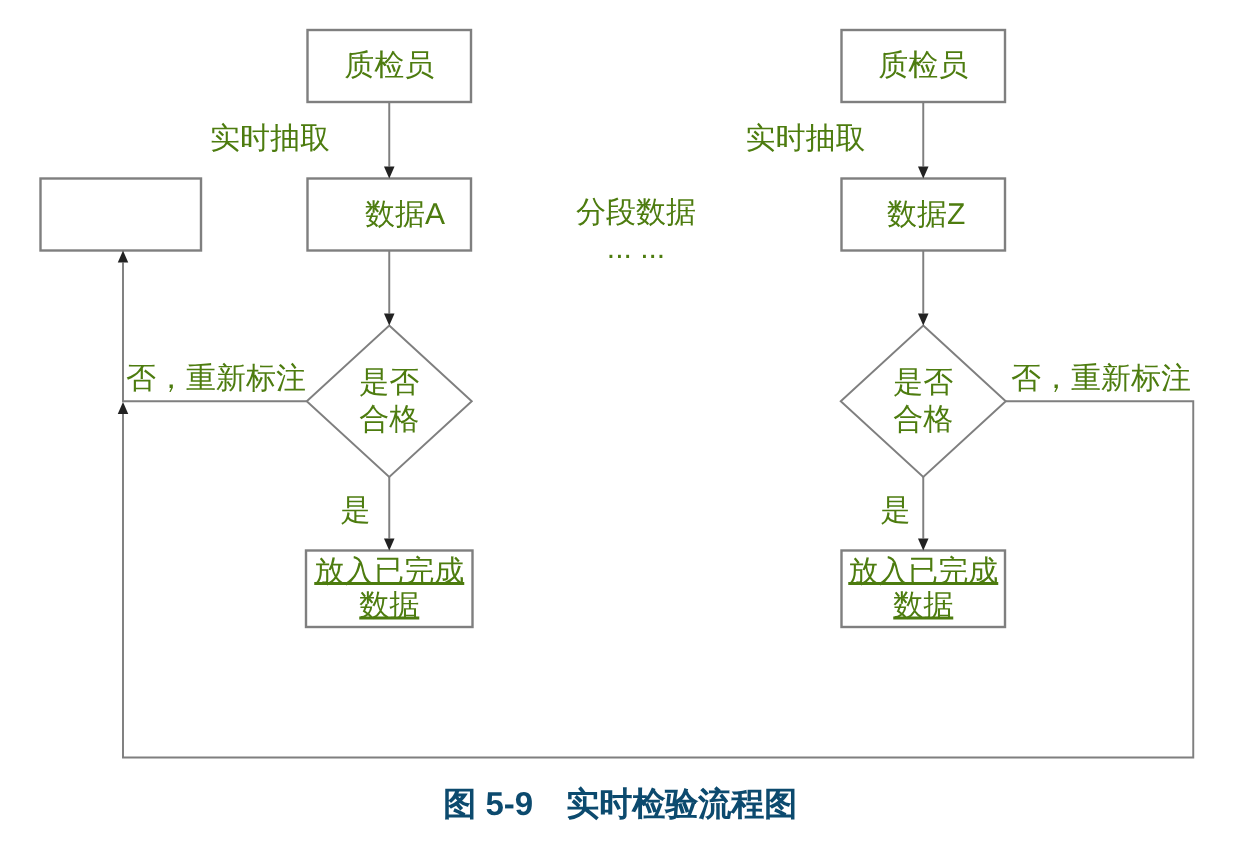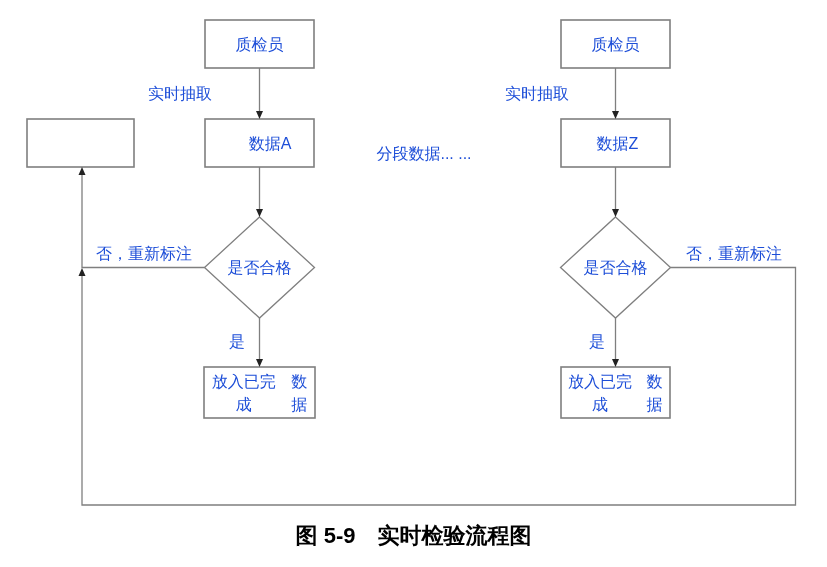--- a/index.html
+++ b/index.html
@@ -16,55 +16,55 @@
     color: #1a1a1a;
     overflow: hidden;
   }
   .canvas svg {
     position: absolute;
     left: 0;
     top: 0;
   }
   .lbl {
     position: absolute;
-    font-size: 16px;
+    font-size: 20px;
     line-height: 23px;
-    color: #1d4ed8;
+    color: #4d7c0f;
   }
   .box-lbl {
     display: flex;
     align-items: center;
     justify-content: center;
     text-align: center;
   }
   .stack-lbl {
     display: flex;
-    flex-direction: row;
+    flex-direction: column;
     align-items: center;
     justify-content: center;
     text-align: center;
   }
   .point-lbl {
     transform: translate(-50%, -50%);
     white-space: nowrap;
     text-align: center;
   }
   .decision-line { line-height: 25px; }
-  .done-line { line-height: 23px; }
+  .done-line { line-height: 23px; text-decoration: underline; }
   .mid-line { line-height: 24px; }
   .caption {
     position: absolute;
     left: 0;
     right: 0;
     top: 521px;
     text-align: center;
     font-size: 22px;
     font-weight: bold;
     white-space: pre;
-    color: #000000;
+    color: #0c4a6e;
   }
   .shape { fill: #ffffff; stroke: #7f7f7f; }
   .rect-shape { stroke-width: 1.6; }
   .diamond-shape { stroke-width: 1.3; }
   .connector { fill: none; stroke: #7f7f7f; stroke-width: 1.3; }
   .arrowhead { fill: #222222; stroke: none; }
 </style>
 </head>
 <body>
 

